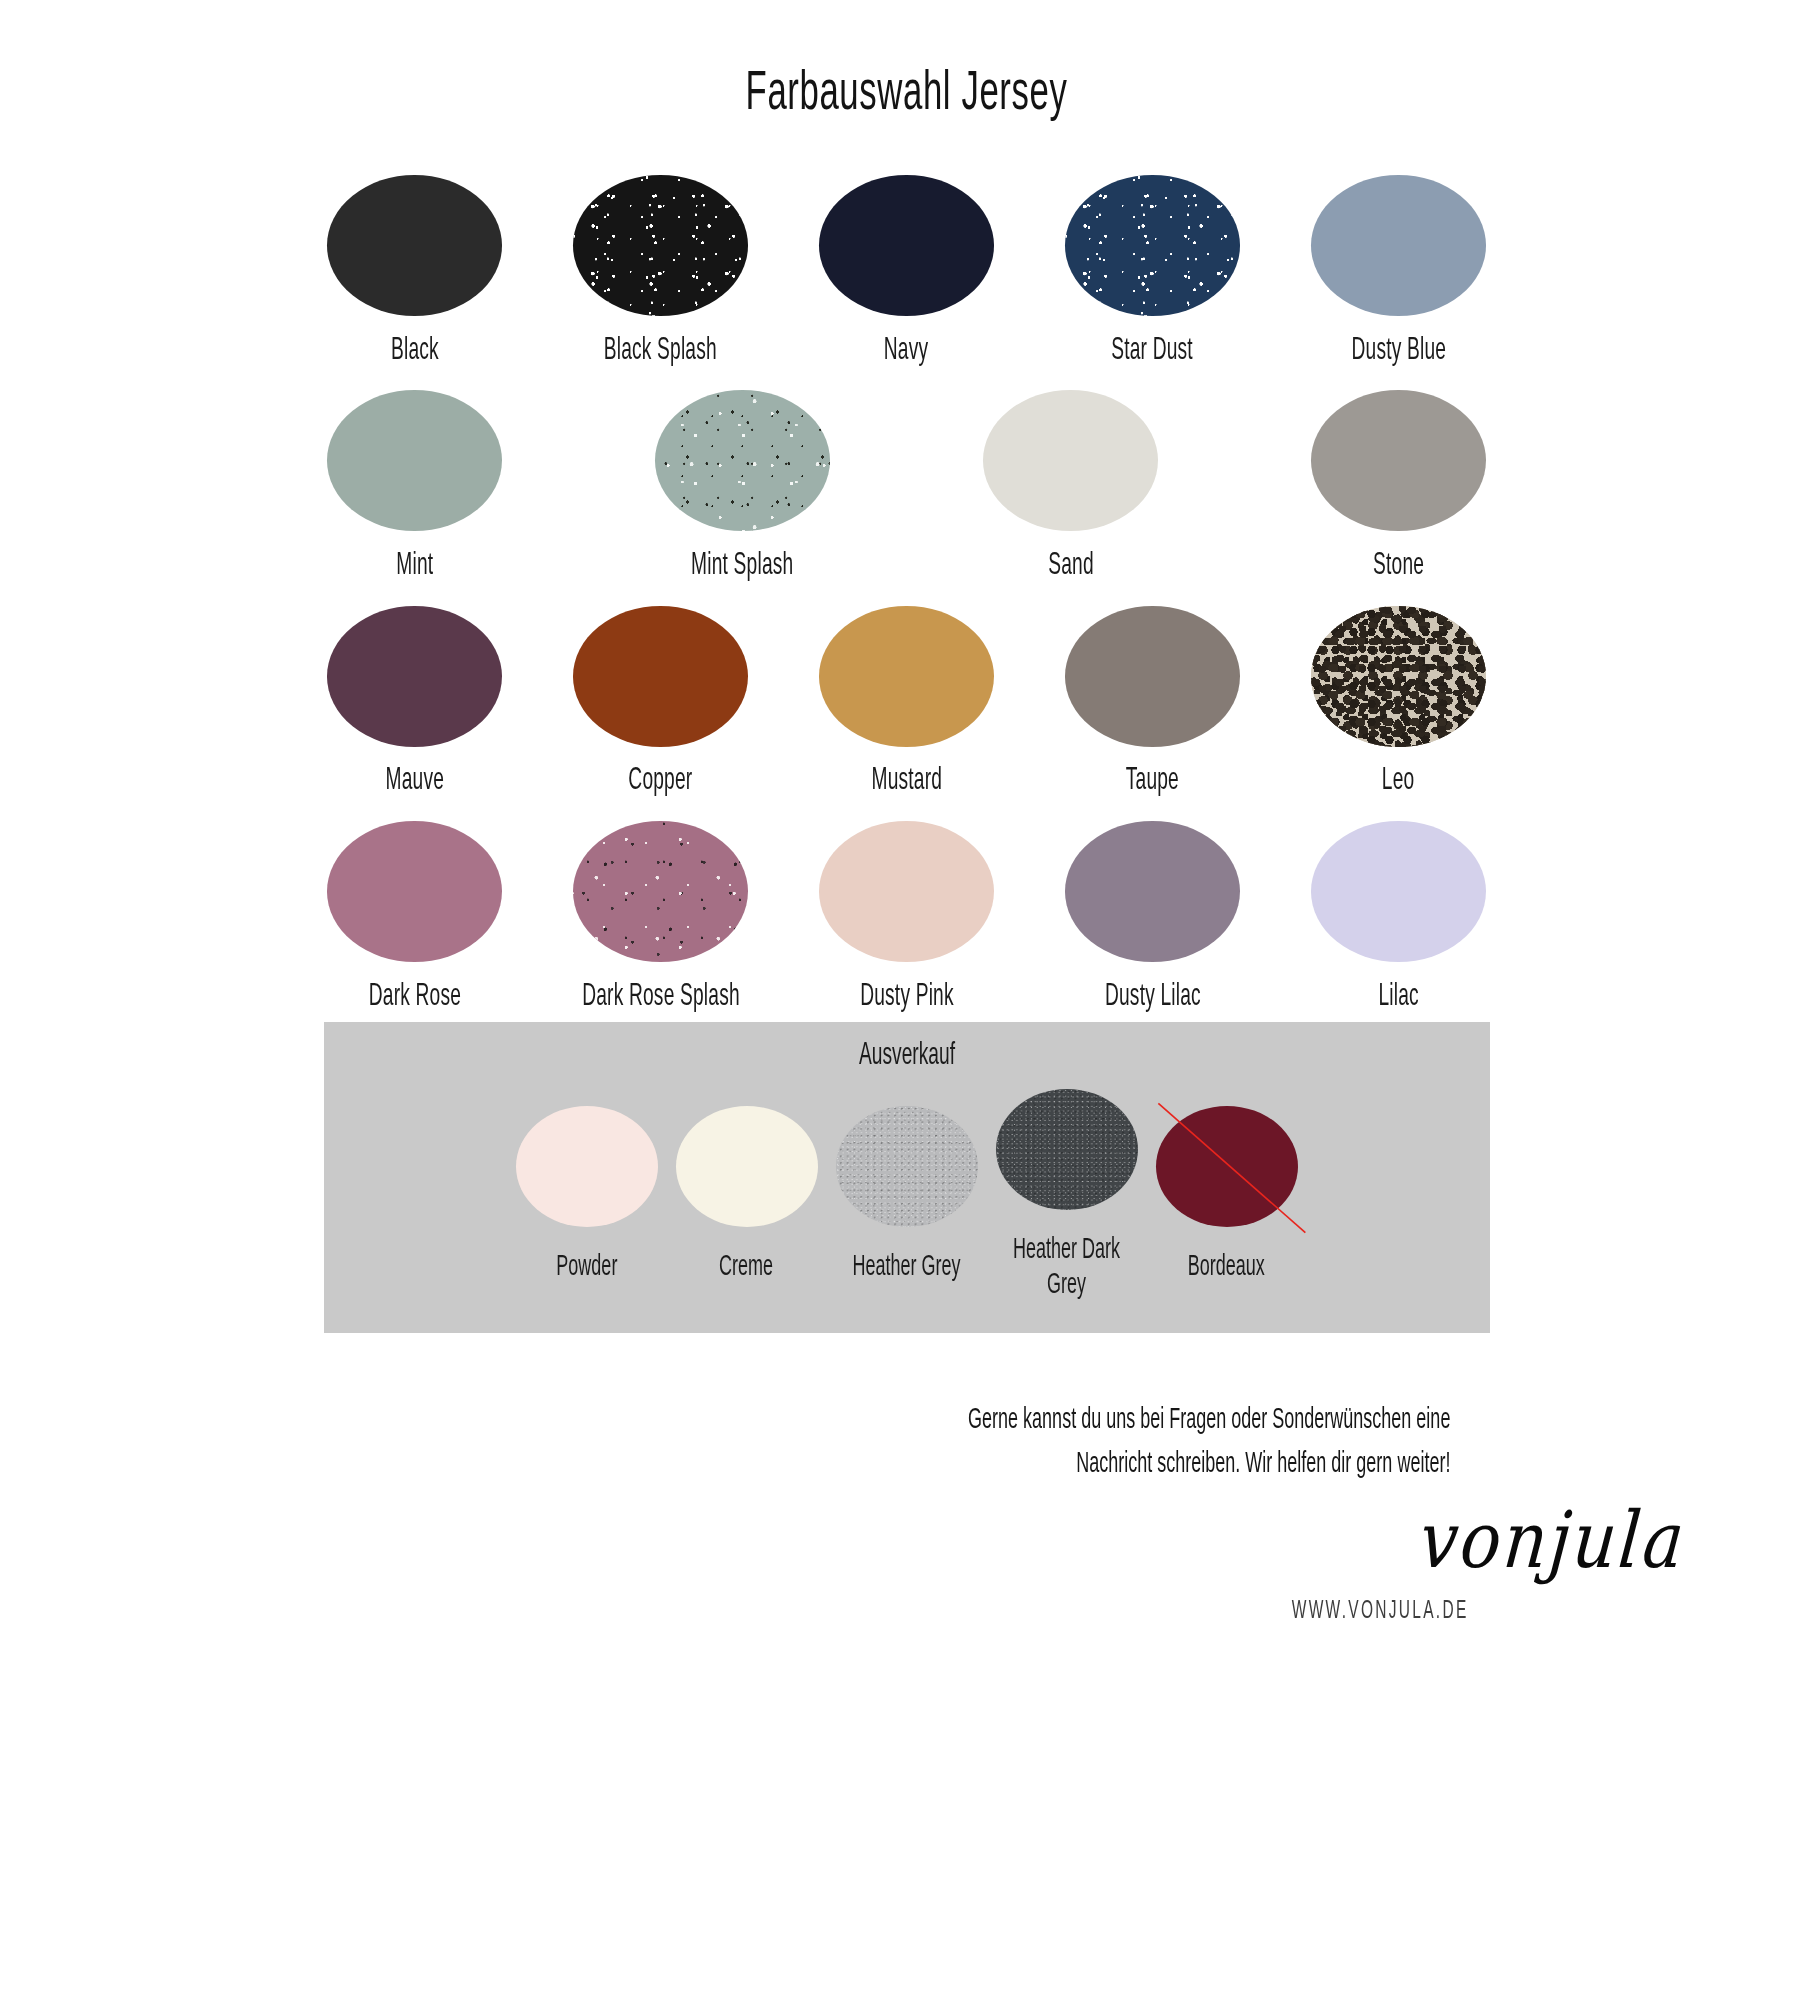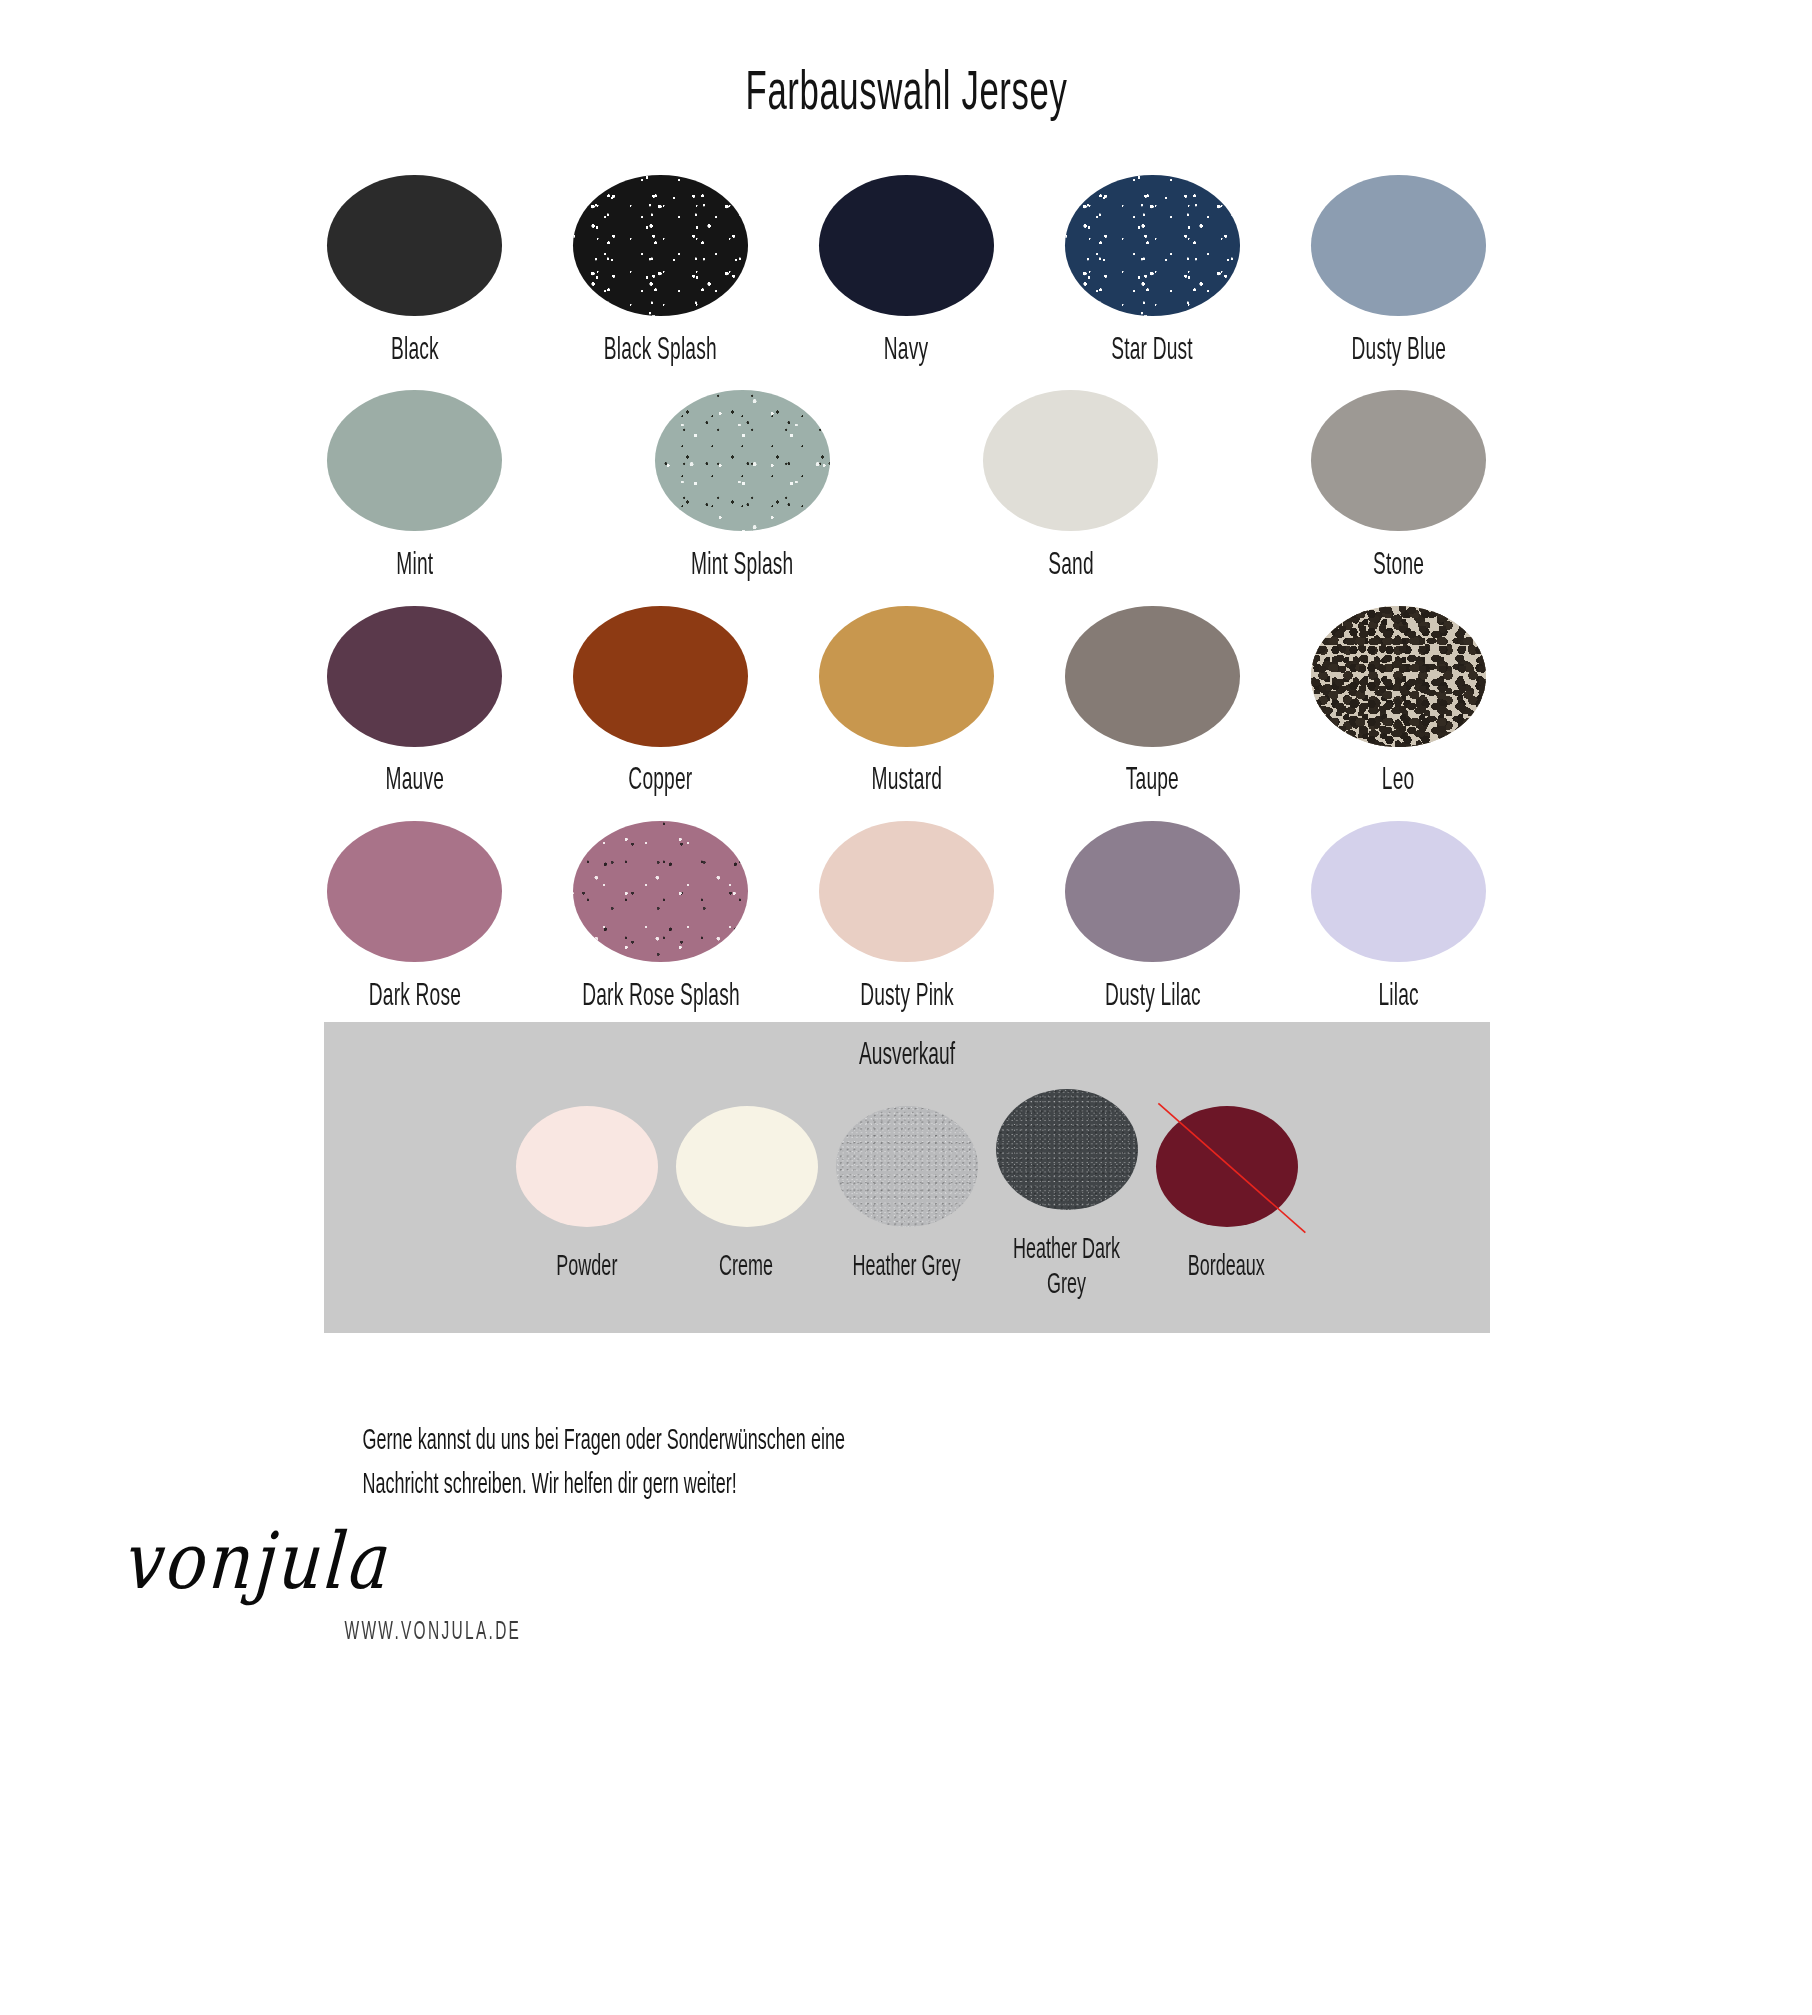--- a/index.html
+++ b/index.html
@@ -211,22 +211,22 @@
     position: absolute;
     left: -6.3px;
     top: -8.4px;
     width: 172px;
     height: 141px;
     pointer-events: none;
   }
 
   
   #footer {
-    margin-top: 84px;
-    text-align: left;
+    margin-top: 63px;
+    text-align: right;
   }
   .footer-line {
     font-size: 30px;
     font-weight: 300;
     color: #161616;
     transform: scaleX(0.60);
     white-space: nowrap;
     line-height: 1.45;
   }
   #brand-logo {

